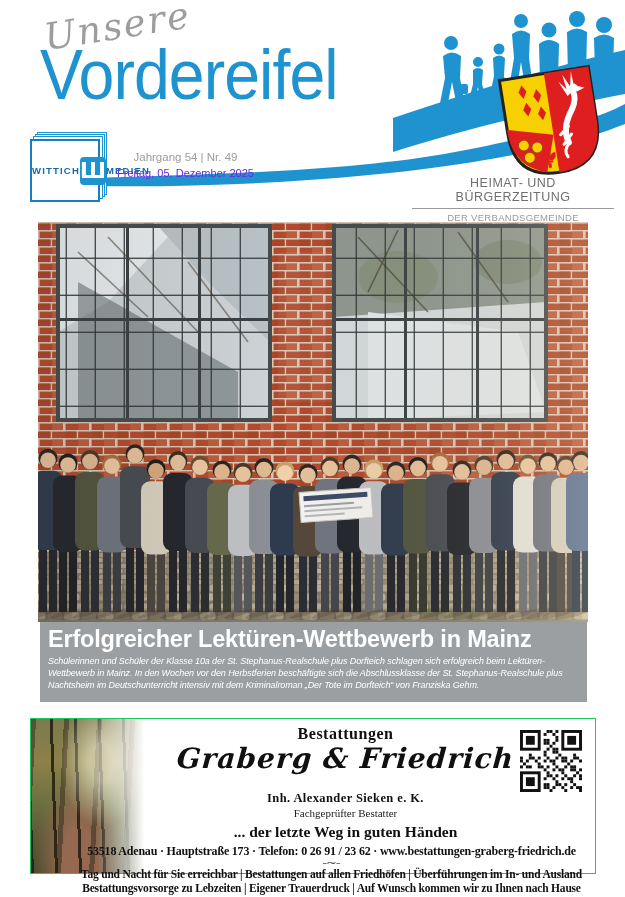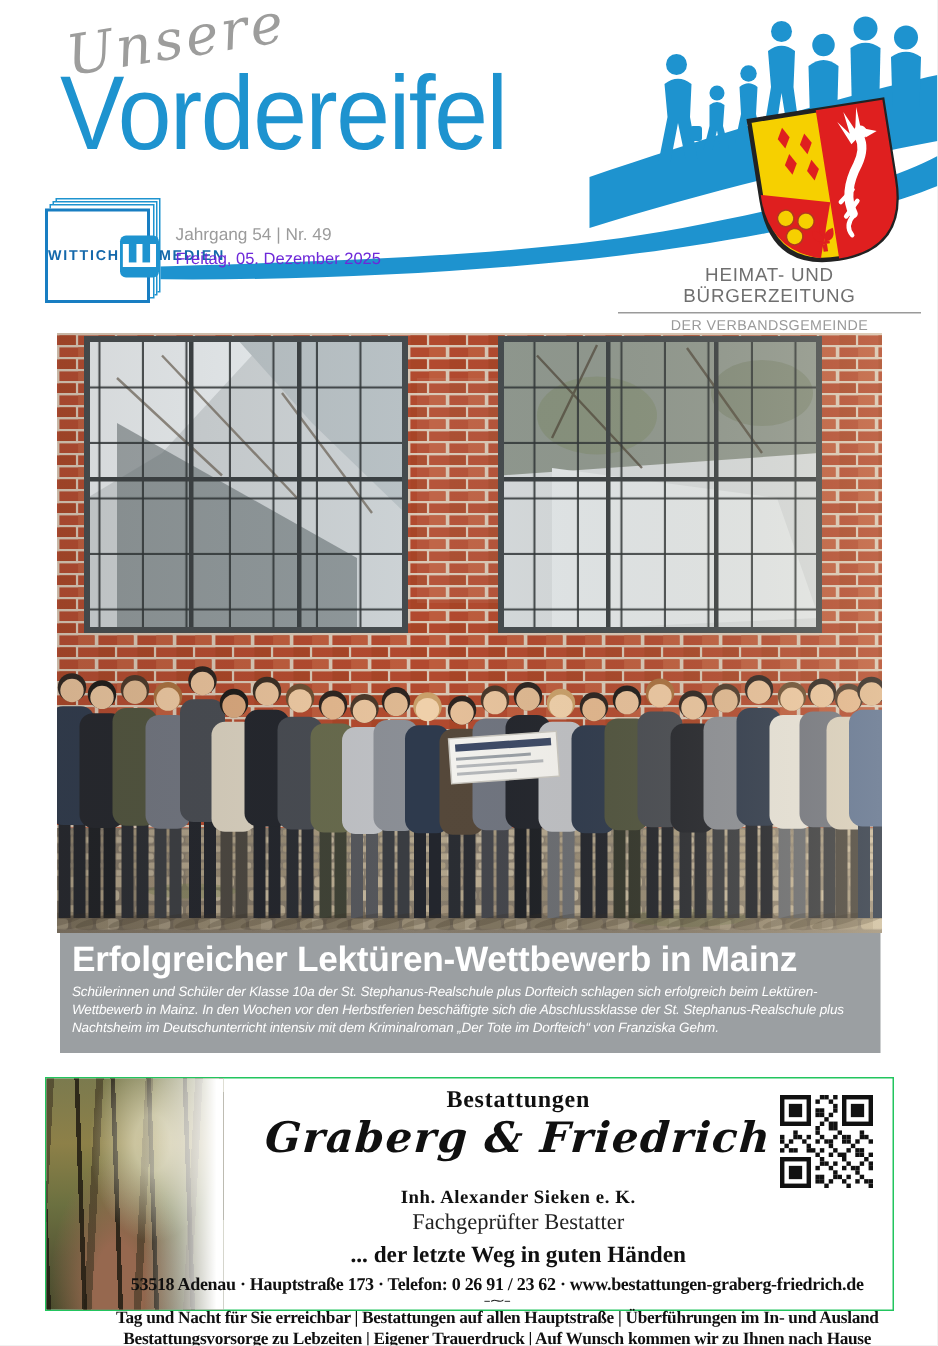--- a/index.html
+++ b/index.html
@@ -30,21 +30,21 @@
     border:2px solid #187ec2; background:#fff;
     display:flex; flex-direction:row; align-items:center; justify-content:space-between;
     padding:2px 0;
   }
   .pub-top,.pub-bottom { font-size:9.5px; font-weight:bold; color:#1468ab; letter-spacing:1.2px; }
   .pub-mark {
     width:36px; height:28px; background:#1e93cf; border-radius:4px;
     color:#fff; font-family:"DejaVu Sans", sans-serif; font-weight:bold;
     font-size:21px; line-height:28px; text-align:center;
   }
-  .issue { position:absolute; left:117px; top:149px; line-height:1.45; }
+  .issue { position:absolute; left:117px; top:149px; line-height:1.45;text-align:center; }
   .issue-line { font-size:11.5px; color:#9b9b9b; }
   .date-line { font-size:11px; color:#6d28d9; font-weight:normal; }
   .subtitle { position:absolute; right:11px; top:176px; width:202px; text-align:center; }
   .sub1 { font-size:12.5px; color:#6f6f6f; letter-spacing:.5px; padding-bottom:4px;
           border-bottom:1px solid #9a9a9a; }
   .sub2 { font-size:9.5px; color:#9a9a9a; letter-spacing:.3px; padding-top:3px; }
   
   .photo { position:absolute; left:38px; top:222px; width:550px; height:400px; }
   
   .band {
@@ -73,21 +73,21 @@
       radial-gradient(ellipse at 40% 92%, #96684f 0 16%, rgba(150,104,79,0) 45%),
       linear-gradient(to bottom, #7b7a4e 0%, #8d8048 28%, #6b7040 55%, #585836 78%, #474a2b 100%);
   }
   .ad-top { position:relative; margin:6px 75px 0 140px; text-align:center; }
   .ad-cat { font-size:16px; font-weight:600; letter-spacing:.5px; }
   .ad-company {
     font-family:"DejaVu Serif", serif; font-style:italic; font-weight:bold;
     font-size:28px; letter-spacing:1px; margin-top:-1px; transform:skewX(-4deg);
   }
   .ad-owner { font-size:12.5px; font-weight:bold; margin-top:16px; letter-spacing:.4px; }
-  .ad-qual { font-size:15px; margin-top:1px; color:#222; }
+  .ad-qual { font-size:11px; margin-top:1px; color:#222; }
   .ad-slogan { font-size:15.5px; font-weight:bold; margin-top:4px; }
   .ad-bottom { position:relative; margin:3px 8px 12px 45px; text-align:center; }
   .ad-address { font-size:12px; font-weight:bold; letter-spacing:-.2px; white-space:nowrap; }
   .ad-divider { font-size:9px; line-height:8px; color:#222; font-family:"DejaVu Sans", sans-serif; }
   .ad-serv { font-size:11.5px; font-weight:600; letter-spacing:-.2px; white-space:nowrap; line-height:1.25; }
   .qr { position:absolute; right:13px; top:11px; width:62px; height:62px; }
 </style>
 </head>
 <body>
 
@@ -547,18 +547,18 @@
     <div class="ad-top">
       <div class="ad-cat">Bestattungen</div>
       <div class="ad-company">Graberg &amp; Friedrich</div>
       <div class="ad-owner">Inh. Alexander Sieken e. K.</div>
       <div class="ad-qual">Fachgeprüfter Bestatter</div>
       <div class="ad-slogan">... der letzte Weg in guten Händen</div>
     </div>
     <div class="ad-bottom">
       <div class="ad-address">53518 Adenau · Hauptstraße 173 · Telefon: 0 26 91 / 23 62 · www.bestattungen-graberg-friedrich.de</div>
       <div class="ad-divider">–⁓–</div>
-      <div class="ad-serv">Tag und Nacht für Sie erreichbar | Bestattungen auf allen Hauptstraße | Überführungen im In- und Ausland</div>
+      <div class="ad-serv">Tag und Nacht für Sie erreichbar | Bestattungen auf allen Friedhöfen | Überführungen im In- und Ausland</div>
       <div class="ad-serv">Bestattungsvorsorge zu Lebzeiten | Eigener Trauerdruck | Auf Wunsch kommen wir zu Ihnen nach Hause</div>
     </div>
   </div>
 
 </div>
 
 </body></html>

